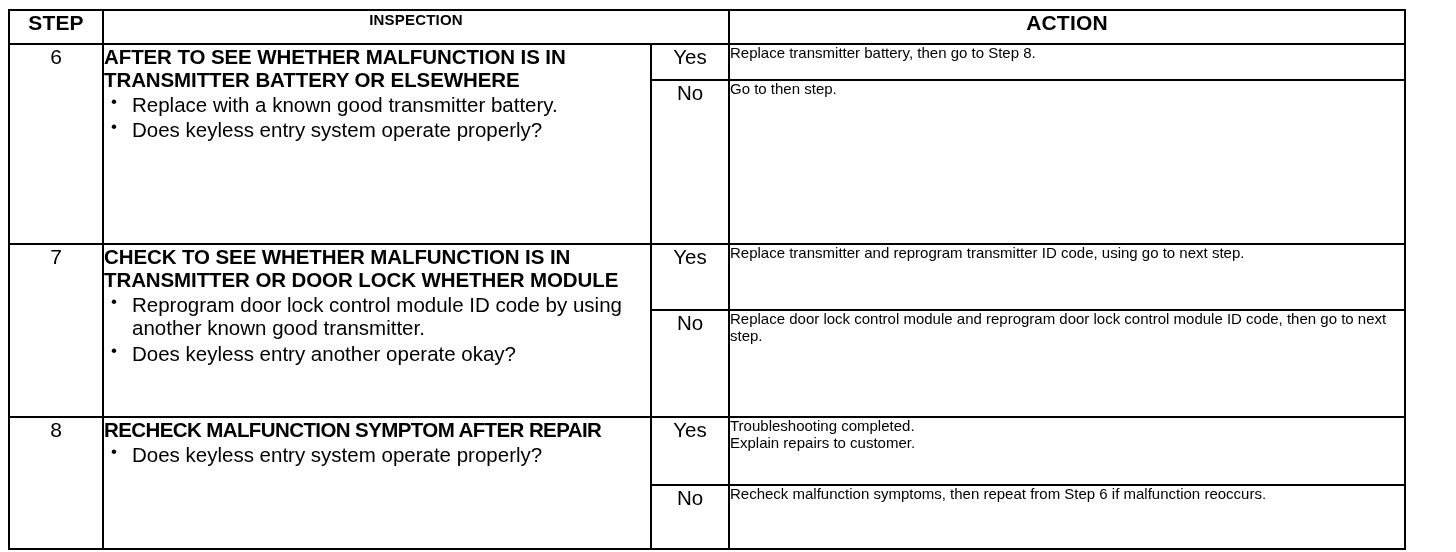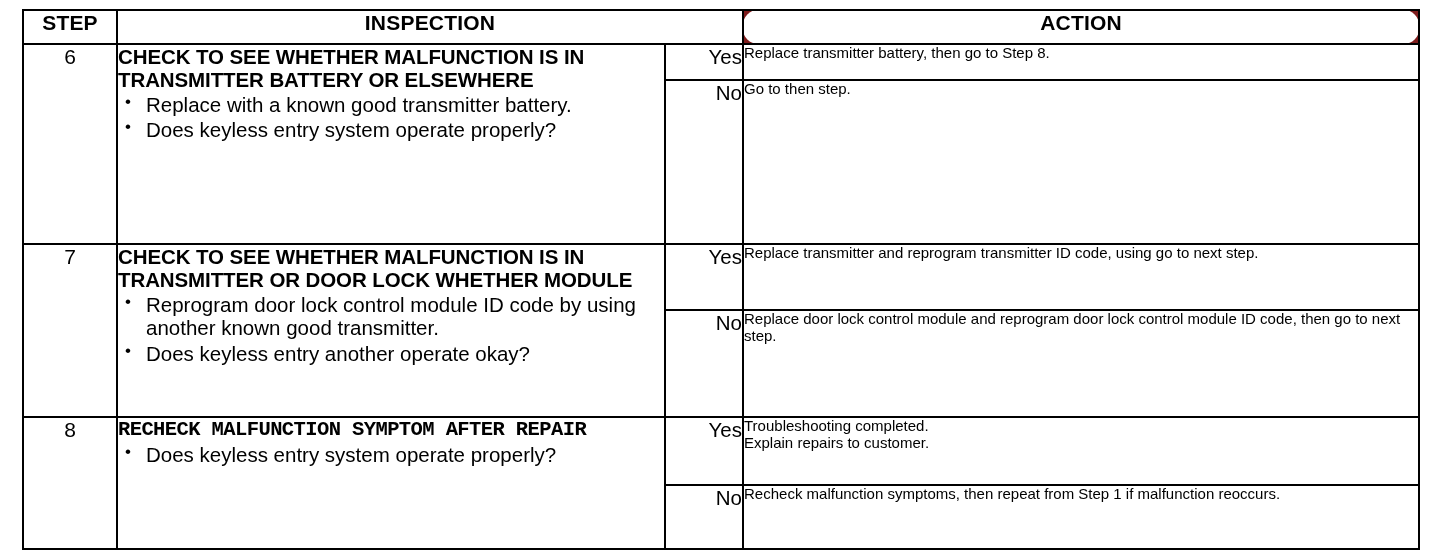--- a/index.html
+++ b/index.html
@@ -18,21 +18,21 @@
 
   #page {
     position: relative;
     width: 1456px;
     height: 552px;
     background: #ffffff;
   }
 
   table.tsb {
     position: absolute;
-    left: 22px;
+    left: 8px;
     top: 9px;
     width: 1396px;
     border-collapse: collapse;
     table-layout: fixed;
     background: #7f1d1d;
   }
 
   table.tsb td, table.tsb th {
     border: 2px solid #000000;
     padding: 0;
@@ -49,22 +49,22 @@
   
   .hdr {
     height: 32px;
     text-align: center;
     vertical-align: middle;
     font-weight: bold;
     font-size: 21px;
     letter-spacing: 0.2px;
   }
   .hdr-step { font-size: 21px; }
-  .hdr-insp { font-size: 21px; }
-  .hdr-act  { font-size: 21px; border-radius: 15px; }
+  .hdr-insp { font-size: 15px; }
+  .hdr-act  { font-size: 21px; }
 
   
   .stepnum {
     text-align: center;
     font-size: 21px;
     font-weight: normal;
     padding-top: 5px;
   }
 
   
@@ -73,21 +73,20 @@
     font-size: 20.5px;
     line-height: 1.13;
   }
   .insp .title {
     font-weight: bold;
     letter-spacing: -0.1px;
     white-space: pre-line;
   }
   .insp .title.tight {
     letter-spacing: -0.6px;
-    font-family: Liberation Mono, monospace;
   }
   ul.bullets {
     margin: 1px 0 0 0;
     padding: 0 3px 0 26px;
     list-style: none;
   }
   ul.bullets li {
     position: relative;
     font-size: 20.5px;
     line-height: 1.13;
@@ -97,21 +96,21 @@
   ul.bullets li::before {
     content: "\2022";
     position: absolute;
     left: -19px;
     top: -1px;
     font-size: 17px;
   }
 
   
   .yn {
-    text-align: right;
+    text-align: center;
     font-size: 20.5px;
     padding-top: 5px;
   }
 
   
   .action {
     padding: 4px 6px 6px 8px;
     font-size: 15px;
     line-height: 1.13;
     white-space: pre-line;
@@ -143,21 +142,21 @@
         <th class="hdr hdr-insp" colspan="2">INSPECTION</th>
         <th class="hdr hdr-act">ACTION</th>
       </tr>
     </thead>
 
     <tbody>
 
       <tr>
         <td class="stepnum" rowspan="2">6</td>
         <td class="insp" rowspan="2">
-          <div class="title">CHECK TO SEE WHETHER MALFUNCTION IS IN TRANSMITTER BATTERY OR ELSEWHERE</div>
+          <div class="title">AFTER TO SEE WHETHER MALFUNCTION IS IN TRANSMITTER BATTERY OR ELSEWHERE</div>
           <ul class="bullets">
             <li>Replace with a known good transmitter battery.</li>
             <li>Does keyless entry system operate properly?</li>
           </ul>
         </td>
         <td class="yn h-yes6">Yes</td>
         <td class="action h-yes6">Replace transmitter battery, then go to Step 8.</td>
       </tr>
       <tr>
         <td class="yn h-no6">No</td>
@@ -188,19 +187,19 @@
           <ul class="bullets">
             <li>Does keyless entry system operate properly?</li>
           </ul>
         </td>
         <td class="yn h-yes8">Yes</td>
         <td class="action h-yes8">Troubleshooting completed.
 Explain repairs to customer.</td>
       </tr>
       <tr>
         <td class="yn h-no8">No</td>
-        <td class="action h-no8">Recheck malfunction symptoms, then repeat from Step 1 if malfunction reoccurs.</td>
+        <td class="action h-no8">Recheck malfunction symptoms, then repeat from Step 6 if malfunction reoccurs.</td>
       </tr>
 
     </tbody>
   </table>
 
 </div>
 
 </body></html>

